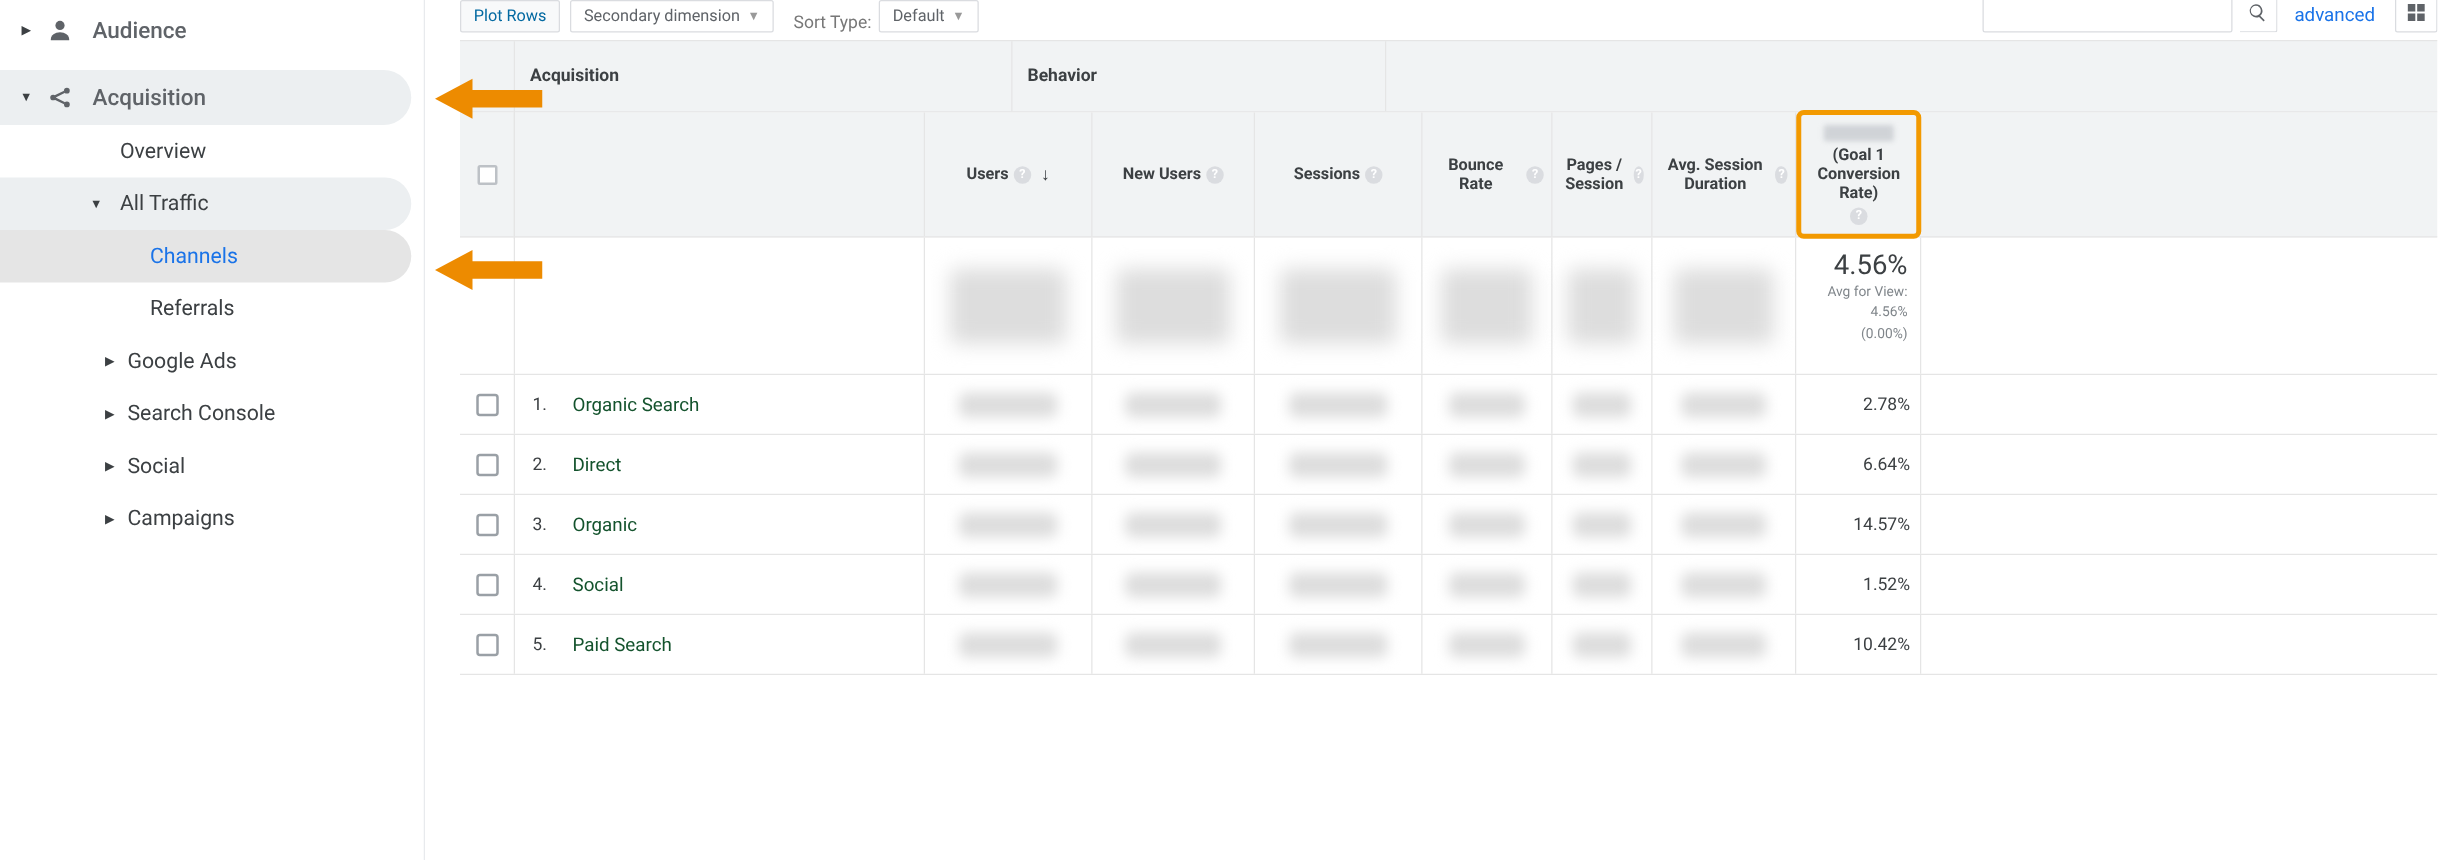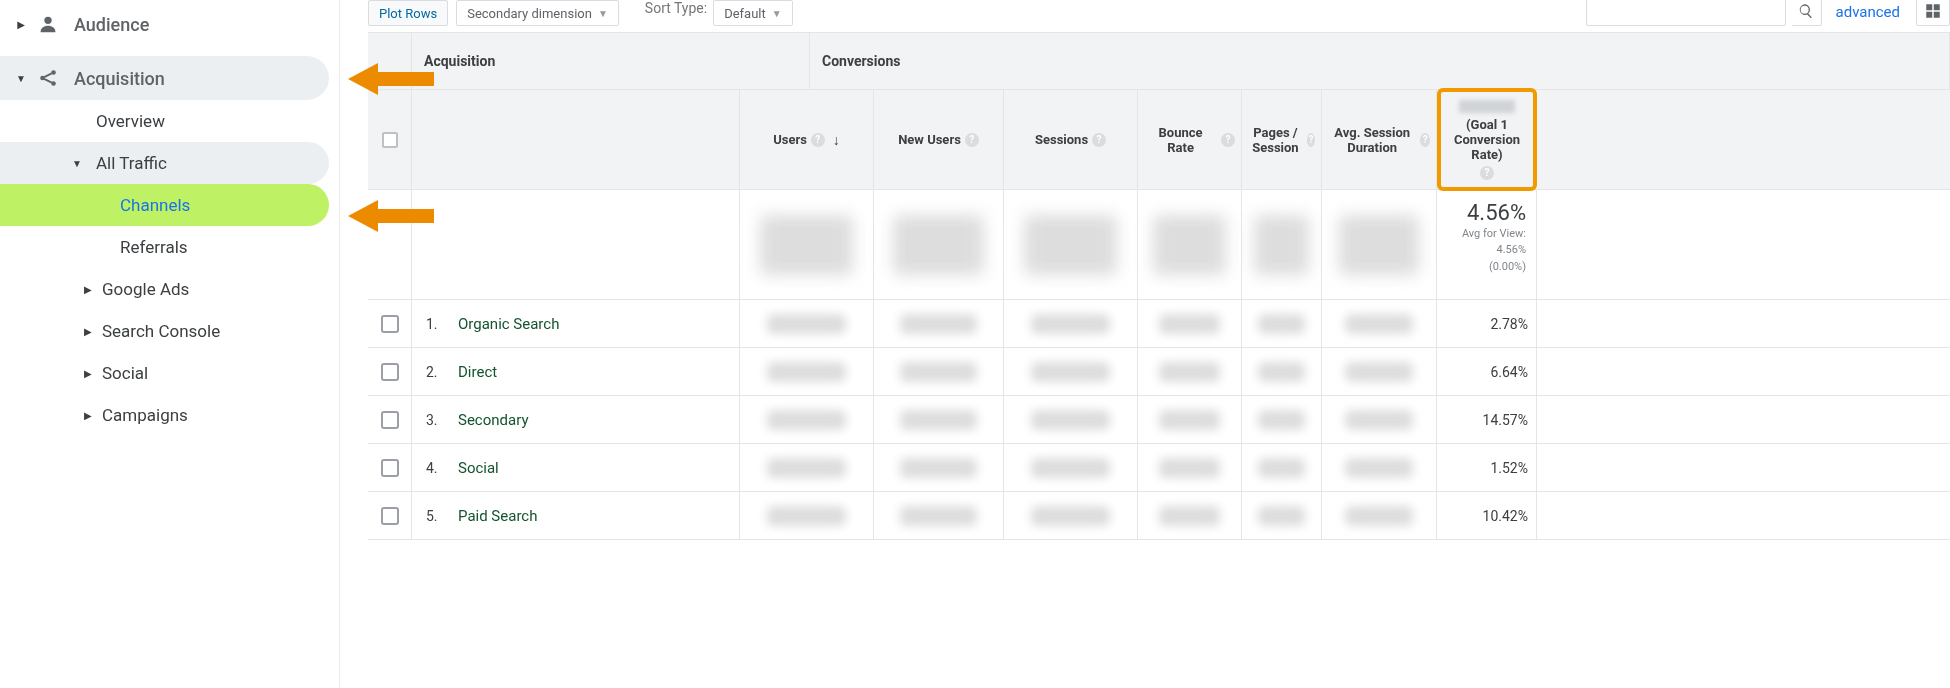--- a/index.html
+++ b/index.html
@@ -53,21 +53,21 @@
   .sub1-caret {
     position: absolute;
     left: 72px;
     font-size: 10px;
     color: #3c4043;
   }
   .sub1-wrap { position: relative; }
   .sub1.with-caret { padding-left: 96px; }
   .sub1.selected-section { background:#eceff1; border-radius:0 24px 24px 0; margin-right:10px; }
   .sub2 { padding-left: 120px; font-size: 17px; height: 42px; display:flex; align-items:center; color:#3c4043; cursor:pointer; border-radius:0 24px 24px 0; margin-right:10px;}
-  .sub2.selected-item { background: #bef264; color: #1a73e8; }
+  .sub2.selected-item { background: #e5e5e5; color: #1a73e8; }
   .sub1-h, .sub2-h { font-size:17px; height:42px; display:flex; align-items:center; color:#3c4043; cursor:pointer; border-radius:0 24px 24px 0; margin-right:10px;}
   .sub1-h .mini-caret, .sub2-h .mini-caret{ width:12px; font-size:10px; color:#3c4043;}
   .sub1-h { padding-left:84px; gap:6px;}
   .main { flex: 1; position: relative; padding-left: 28px; }
   
   .arrow {
     position: absolute;
     width: 86px;
     height: 40px;
     z-index: 50;
@@ -92,21 +92,21 @@
     color: #9aa0a6;
     font-size: 13px;
     padding: 0 10px;
     display: flex;
     align-items: center;
     cursor: pointer;
   }
   .tb-btn-disabled { color: #0369a1; background: #f8f9fa; }
   .tb-drop { color:#5f6368; }
   .tb-drop .chev { font-size:10px; margin-left:6px; color:#999; }
-  .tb-sorttype { display:flex; align-items:flex-start; color:#777; font-size:14px; height:26px; margin-left:18px;}
+  .tb-sorttype { display:flex; align-items:flex-end; color:#777; font-size:14px; height:26px; margin-left:8px;}
   .tb-right { position:absolute; right:0; top:-2px; display:flex; align-items:center; gap:6px;}
   .searchbox {
     width: 200px; height: 28px; border:1px solid #dadce0; border-radius:2px; background:#fff;
   }
   .searchbtn {
     width: 30px; height:28px; border:1px solid #dadce0; border-left:none; border-radius:0 2px 2px 0;
     display:flex; align-items:center; justify-content:center; background:#fff; cursor:pointer;
   }
   .adv-link { color:#1a73e8; font-size:15px; cursor:pointer; margin:0 10px 0 8px;}
   .pivot-btn {
@@ -300,22 +300,22 @@
       </div>
     </div>
 
     <div class="table">
 
       <div class="hdr-row1">
         <div class="col-ck" style="height:158px;border-bottom:none;"></div>
         <div class="grp grp-acq">
           <span>Acquisition</span>
         </div>
-        <div class="grp grp-conv">
-          <span>Conversions</span>
+        <div class="grp grp-beh">
+          <span>Behavior</span>
         </div>
       </div>
 
       <div class="hdr-row2">
         <div class="col-ck">
           <div class="hdr-ck"></div>
         </div>
         <div class="col-dim"></div>
         <div class="mh mh-users">
           <span class="subhdr-label">
@@ -446,21 +446,21 @@
               <div class="blur-sm"></div>
             </div>
             <div class="goal-cell">6.64%</div>
           </div>
           <div class="drow">
             <div class="col-ck">
               <div class="ckbox"></div>
             </div>
             <div class="col-dim">
               <span class="rownum">3.</span>
-              <span class="dimlink">Secondary</span>
+              <span class="dimlink">Organic</span>
             </div>
             <div class="blur-cell" style="width:134px">
               <div class="blur-sm"></div>
             </div>
             <div class="blur-cell" style="width:130px">
               <div class="blur-sm"></div>
             </div>
             <div class="blur-cell" style="width:134px">
               <div class="blur-sm"></div>
             </div>

